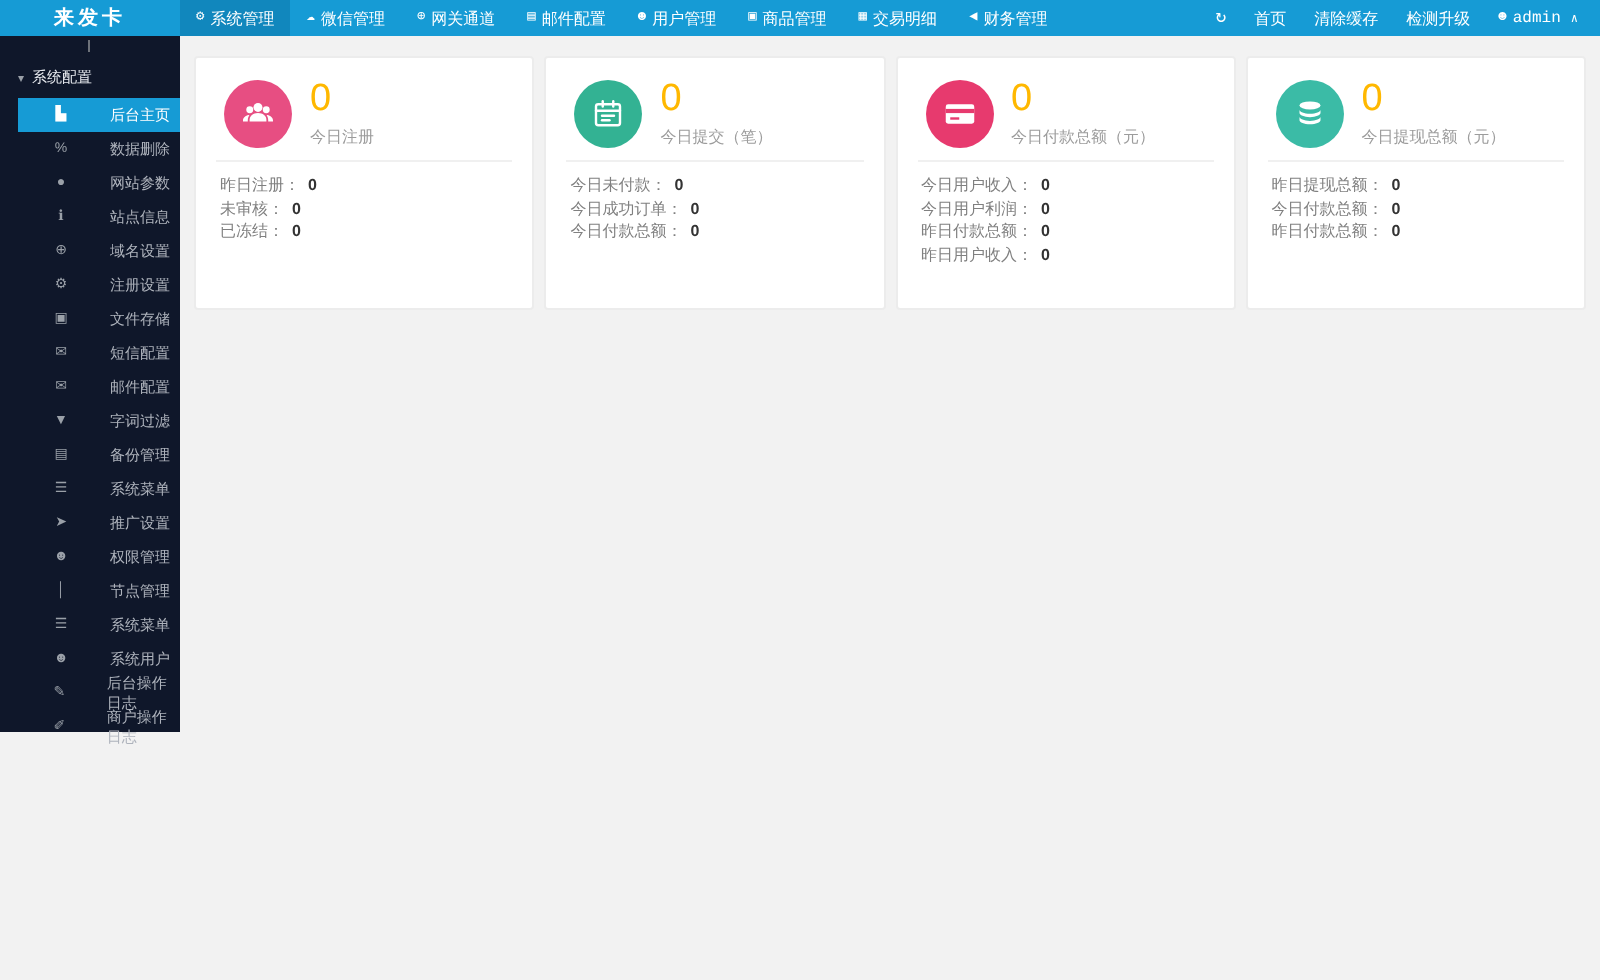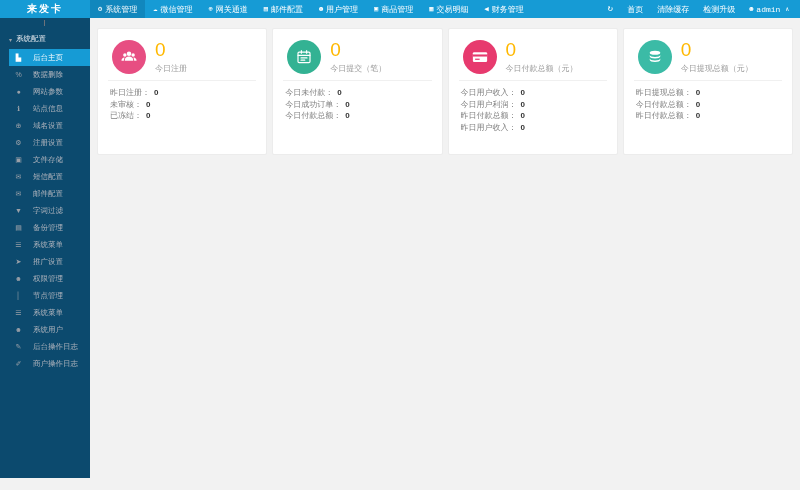--- a/index.html
+++ b/index.html
@@ -14,28 +14,28 @@
   .top-menu { display:flex; flex:1; }
   .top-item { display:flex; align-items:center; gap:3px; padding:0 8px;
     font-size:8px; white-space:nowrap; cursor:pointer; }
   .top-item.active { background:#1187bd; }
   .t-icon { font-size:7px; line-height:1; }
   .top-right { display:flex; align-items:stretch; margin-right:4px; }
   .top-right .top-item { padding:0 7px; }
   .caret { font-size:6px; margin-left:2px; }
 
   
-  .sidebar { position:absolute; top:18px; left:0; width:90px; height:460px;
-    background:#0c4a6e; color:#aeb3bc; }
+  .sidebar { position:absolute; top:18px; left:0; width:90px; height:348px;
+    background:#0f172a; color:#aeb3bc; }
   .scroll-thumb { position:absolute; top:2px; left:44px; width:1px; height:6px; background:#6d727a; }
   .section-header { display:flex; align-items:center; gap:4px; height:20px;
     margin-top:11px; padding-left:9px; font-size:7.5px; color:#e8ebf0; cursor:pointer; }
   .s-caret { font-size:6px; color:#9aa0a8; }
-  .side-item { display:flex; align-items:center; gap:10px; height:17px;
-    margin-left:9px; padding-left:5px; font-size:7.5px; color:#aeb3bc; cursor:pointer; }
+  .side-item { display:flex; align-items:center; gap:20px; height:17px;
+    margin-left:9px; padding-left:17px; font-size:7.5px; color:#aeb3bc; cursor:pointer; }
   .side-item .s-icon { width:9px; text-align:center; font-size:7px; color:#9aa0a8; line-height:1; }
   .side-item.active { background:#169bd5; color:#fff; }
   .side-item.active .s-icon { color:#fff; }
 
   
   .main { position:absolute; top:18px; left:90px; width:710px; height:472px; background:#f2f2f2; }
   .cards { display:flex; gap:5px; padding:10px 7px 0 7px; }
   .card { flex:1; background:#fff; border:1px solid #ececec; border-radius:2px;
     height:127px; padding:9px 12px; }
   .card-head { display:flex; gap:9px; padding:2px 0 6px 2px; }

